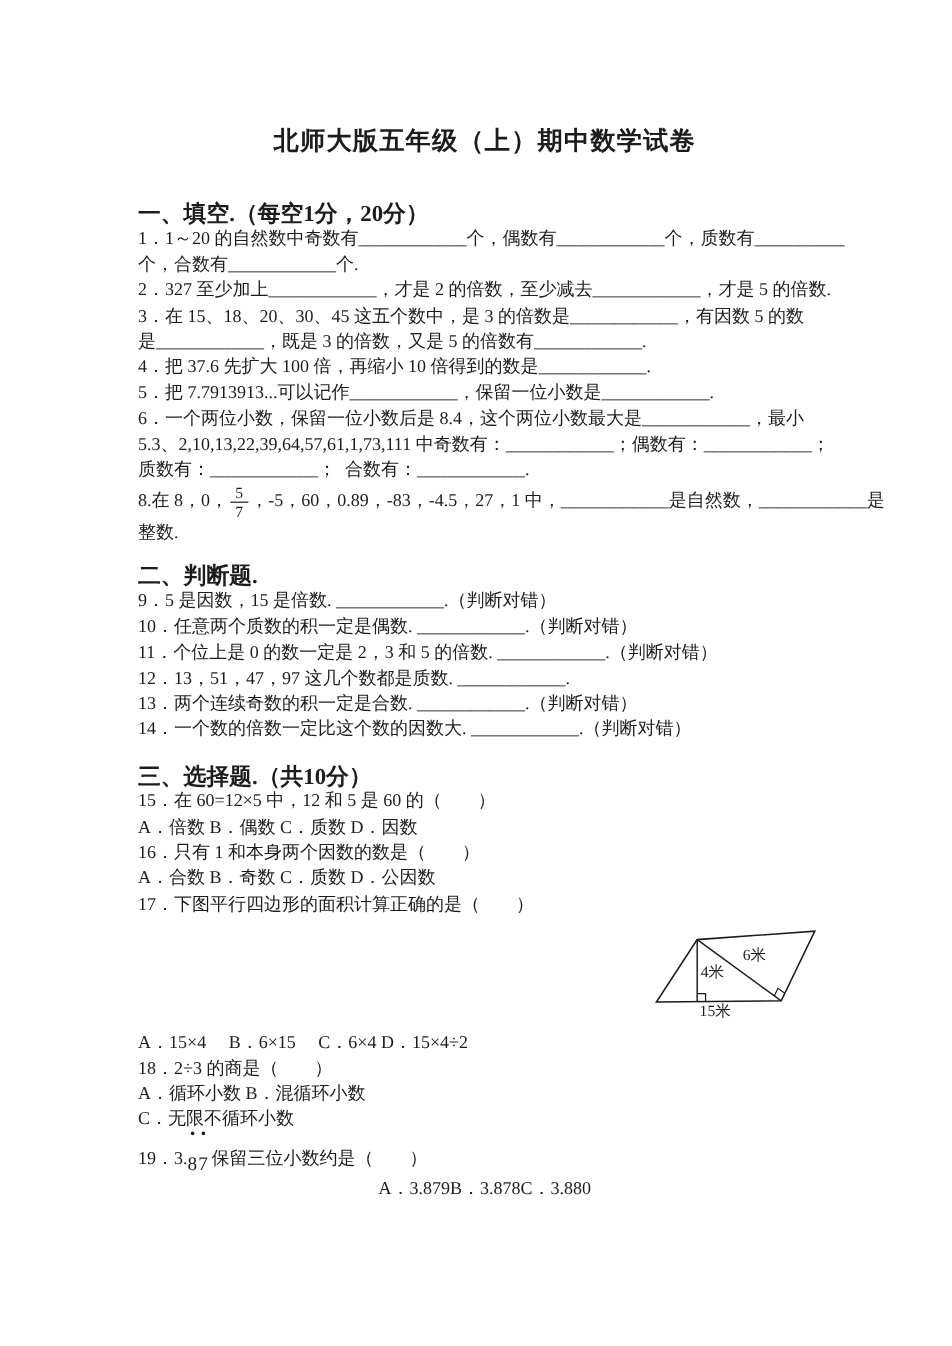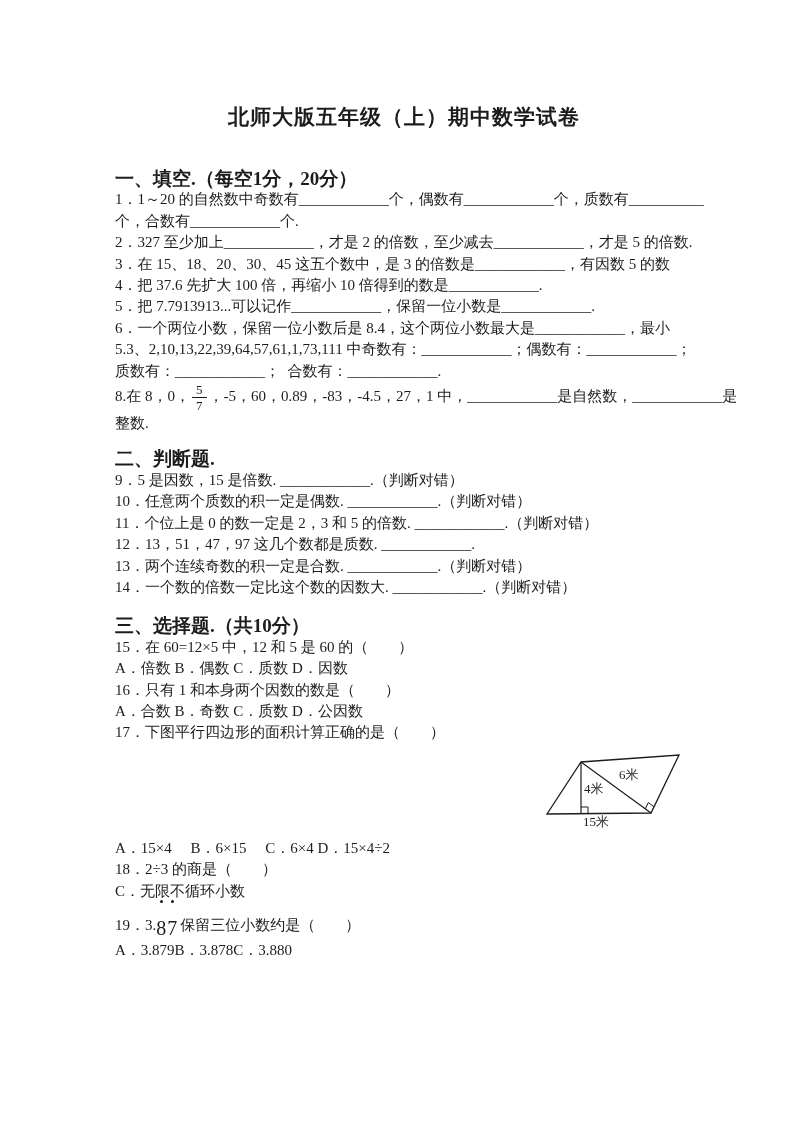--- a/index.html
+++ b/index.html
@@ -28,45 +28,46 @@
   
   .frac{
     display:inline-block;vertical-align:middle;text-align:center;
     font-size:13px;line-height:15px;margin:0 2px;
   }
   .frac .fnum{display:block;padding:0 4px;border-bottom:1.2px solid #1c1c1c;}
   .frac .fden{display:block;padding:0 4px;}
   
   .repnum{
     display:inline-block;position:relative;top:5px;
-    font-size:20px;letter-spacing:1px;margin-right:2px;
+    font-size:16px;letter-spacing:1px;margin-right:2px;
   }
   .rd{position:relative;display:inline-block;}
   .rd::after{
     content:"";position:absolute;width:3px;height:3px;border-radius:50%;
     background:#1c1c1c;top:-13px;left:50%;margin-left:-1.5px;
   }
   .q8line{margin:0;white-space:pre;font-family:Liberation Serif, serif;}
   .q19line{margin:6px 0 0 0;white-space:pre;line-height:30px;}
-  .q19opts{margin-top:8px;}
+  .q19opts{margin-top:8px;text-align:center;}
   .figure-wrap{margin:4px 0 2px 6px;height:88px;text-align:right;}
   svg text{font-family:"Liberation Serif","DejaVu Serif",serif;font-size:13px;fill:#1c1c1c;}
 </style>
 </head>
 <body>
 
 <div class="page">
 
   <h1 class="title">北师大版五年级（上）期中数学试卷</h1>
 
   <h2 class="sec-heading mt-s1">一、填空.（每空1分，20分）</h2>
   <p class="line">1．1～20 的自然数中奇数有____________个，偶数有____________个，质数有__________</p>
   <p class="line">个，合数有____________个.</p>
   <p class="line">2．327 至少加上____________，才是 2 的倍数，至少减去____________，才是 5 的倍数.</p>
   <p class="line">3．在 15、18、20、30、45 这五个数中，是 3 的倍数是____________，有因数 5 的数</p>
+  <p class="line">是____________，既是 3 的倍数，又是 5 的倍数有____________.</p>
   <p class="line">4．把 37.6 先扩大 100 倍，再缩小 10 倍得到的数是____________.</p>
   <p class="line">5．把 7.7913913...可以记作____________，保留一位小数是____________.</p>
   <p class="line">6．一个两位小数，保留一位小数后是 8.4，这个两位小数最大是____________，最小</p>
   <p class="line">5.3、2,10,13,22,39,64,57,61,1,73,111 中奇数有：____________；偶数有：____________；</p>
   <p class="line">质数有：____________；  合数有：____________.</p>
   <p class="q8line"><span>8.在 8，0，</span><span class="frac"><span class="fnum">5</span><span class="fden">7</span></span><span>，-5，60，0.89，-83，-4.5，27，1 中，____________是自然数，____________是</span></p>
   <p class="line">整数.</p>
 
   <h2 class="sec-heading mt-s2">二、判断题.</h2>
   <p class="line">9．5 是因数，15 是倍数. ____________.（判断对错）</p>
@@ -91,17 +92,18 @@
       <polyline points="38,59 45,59 45,65.6" fill="none" stroke="#1c1c1c" stroke-width="1"></polyline>
       <polyline points="102.3,60.9 105.3,54.6 111,58.7" fill="none" stroke="#1c1c1c" stroke-width="1"></polyline>
       <text x="76" y="31">6米</text>
       <text x="41" y="45">4米</text>
       <text x="40" y="78">15米</text>
     </svg>
   </div>
 
   <p class="line">A．15×4     B．6×15     C．6×4 D．15×4÷2</p>
   <p class="line">18．2÷3 的商是（　　）</p>
+  <p class="line">A．循环小数 B．混循环小数</p>
   <p class="line">C．无限不循环小数</p>
   <p class="q19line"><span>19．3.</span><span class="repnum"><span class="rd">8</span><span class="rd">7</span></span><span>保留三位小数约是（　　）</span></p>
   <p class="line q19opts">A．3.879B．3.878C．3.880</p>
 
 </div>
 
 </body></html>

